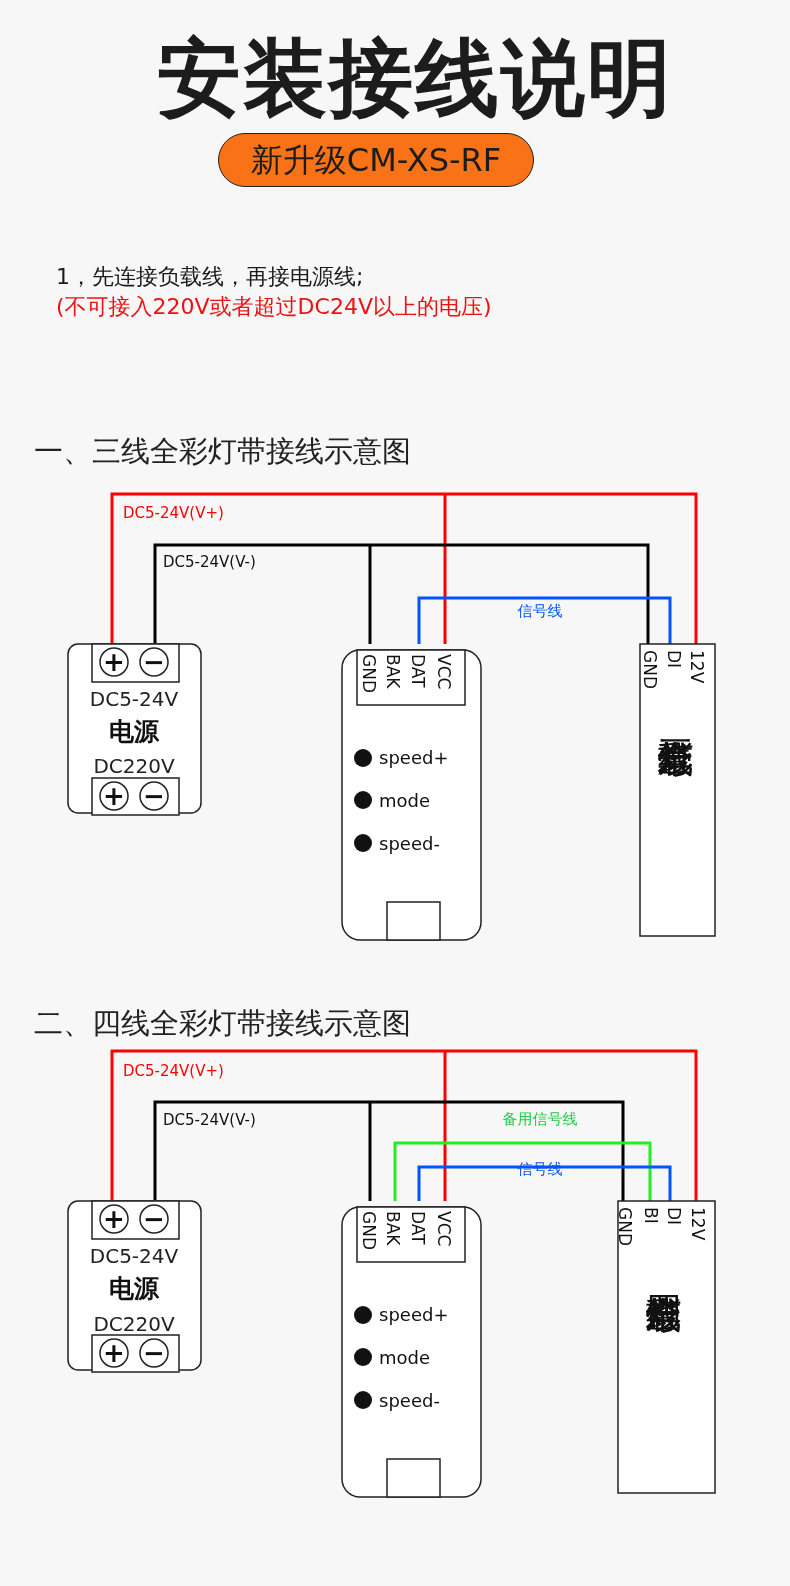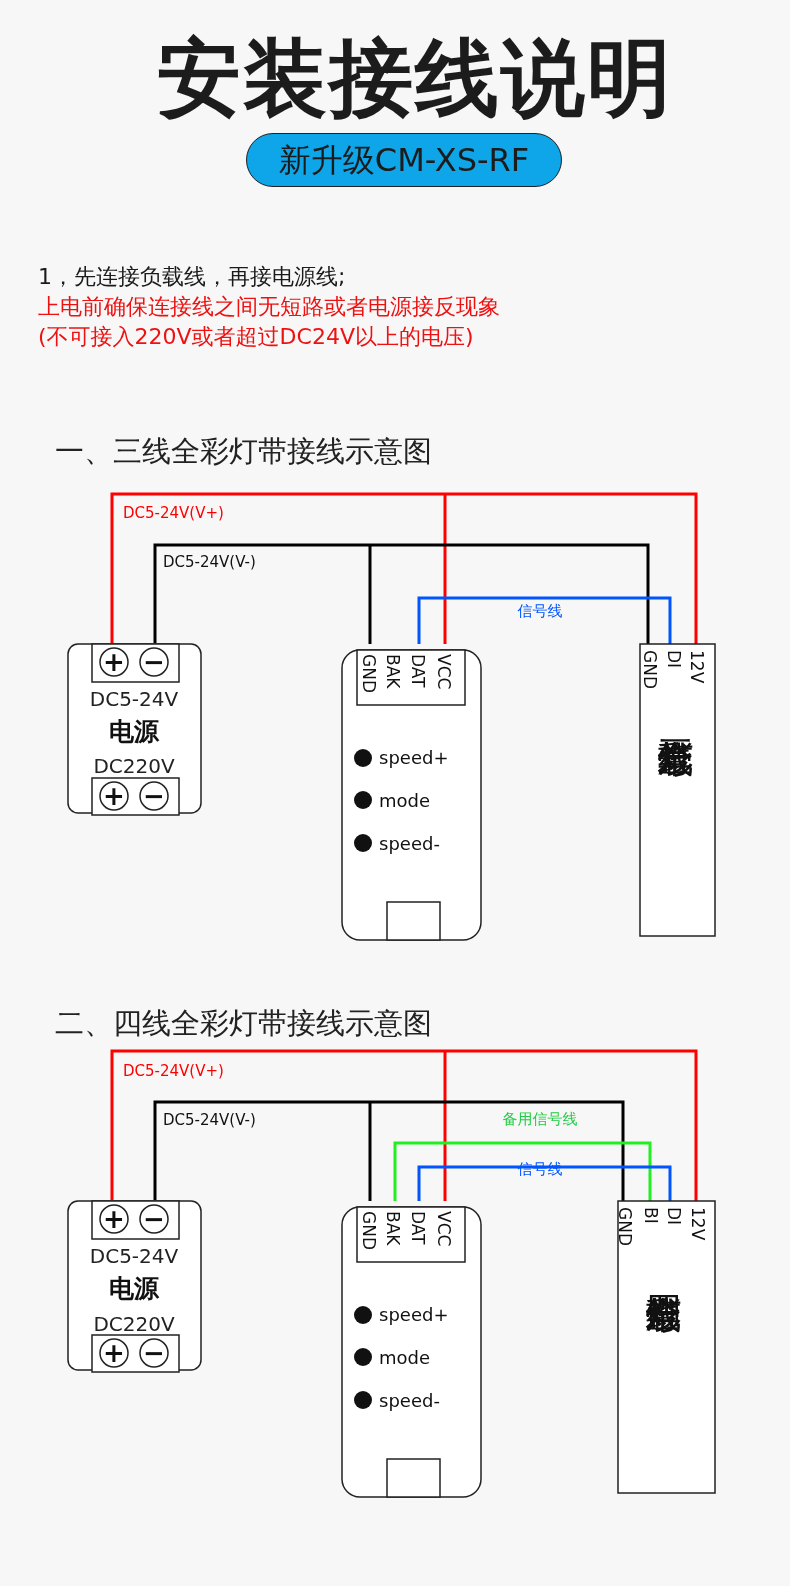--- a/index.html
+++ b/index.html
@@ -1,35 +1,34 @@
 <!DOCTYPE html>
 <html><head>
 <meta charset="utf-8">
 <style>
   html,body{margin:0;padding:0;}
   body{width:790px;height:1586px;background:#f7f7f7;position:relative;overflow:hidden;font-family:"DejaVu Sans","Liberation Sans",sans-serif;color:#1a1a1a;}
   .abs{position:absolute;}
   .title{left:0;width:790px;top:28px;text-align:center;font-size:84px;font-weight:bold;letter-spacing:2px;line-height:100px;color:#1c1c1c;margin-left:20px;}
-  .model-pill{left:246px;top:133px;width:316px;height:54px;border:1.5px solid #222;border-radius:28px;box-sizing:border-box;text-align:center;font-size:32px;line-height:52px;color:#1c1c1c;background:#0ea5e9;}
-  .notes{left:38px;top:262px;font-size:22px;line-height:30px;}
+  .model-pill{left:218px;top:133px;width:316px;height:54px;border:1.5px solid #222;border-radius:28px;box-sizing:border-box;text-align:center;font-size:32px;line-height:52px;color:#1c1c1c;background:#f97316;}
+  .notes{left:56px;top:262px;font-size:22px;line-height:30px;}
   .notes div{white-space:nowrap;}
   .red{color:#ee1111;}
-  .sec-title{left:55px;font-size:29px;line-height:36px;color:#222;}
+  .sec-title{left:34px;font-size:29px;line-height:36px;color:#222;}
   svg{position:absolute;left:0;top:0;}
   .wire-label{font-size:15px;}
 </style>
 </head>
 <body>
 
 <div class="abs title">安装接线说明</div>
 <div class="abs model-pill">新升级CM-XS-RF</div>
 
 <div class="abs notes">
   <div>1，先连接负载线，再接电源线;</div>
-  <div class="red">上电前确保连接线之间无短路或者电源接反现象</div>
   <div class="red">(不可接入220V或者超过DC24V以上的电压)</div>
 </div>
 
 <div class="abs sec-title" style="top:433px;">一、三线全彩灯带接线示意图</div>
 <div class="abs sec-title" style="top:993px;margin-top:12px;">二、四线全彩灯带接线示意图</div>
 
 <svg width="790" height="1586" xmlns="http://www.w3.org/2000/svg">
 
   <g>
 

